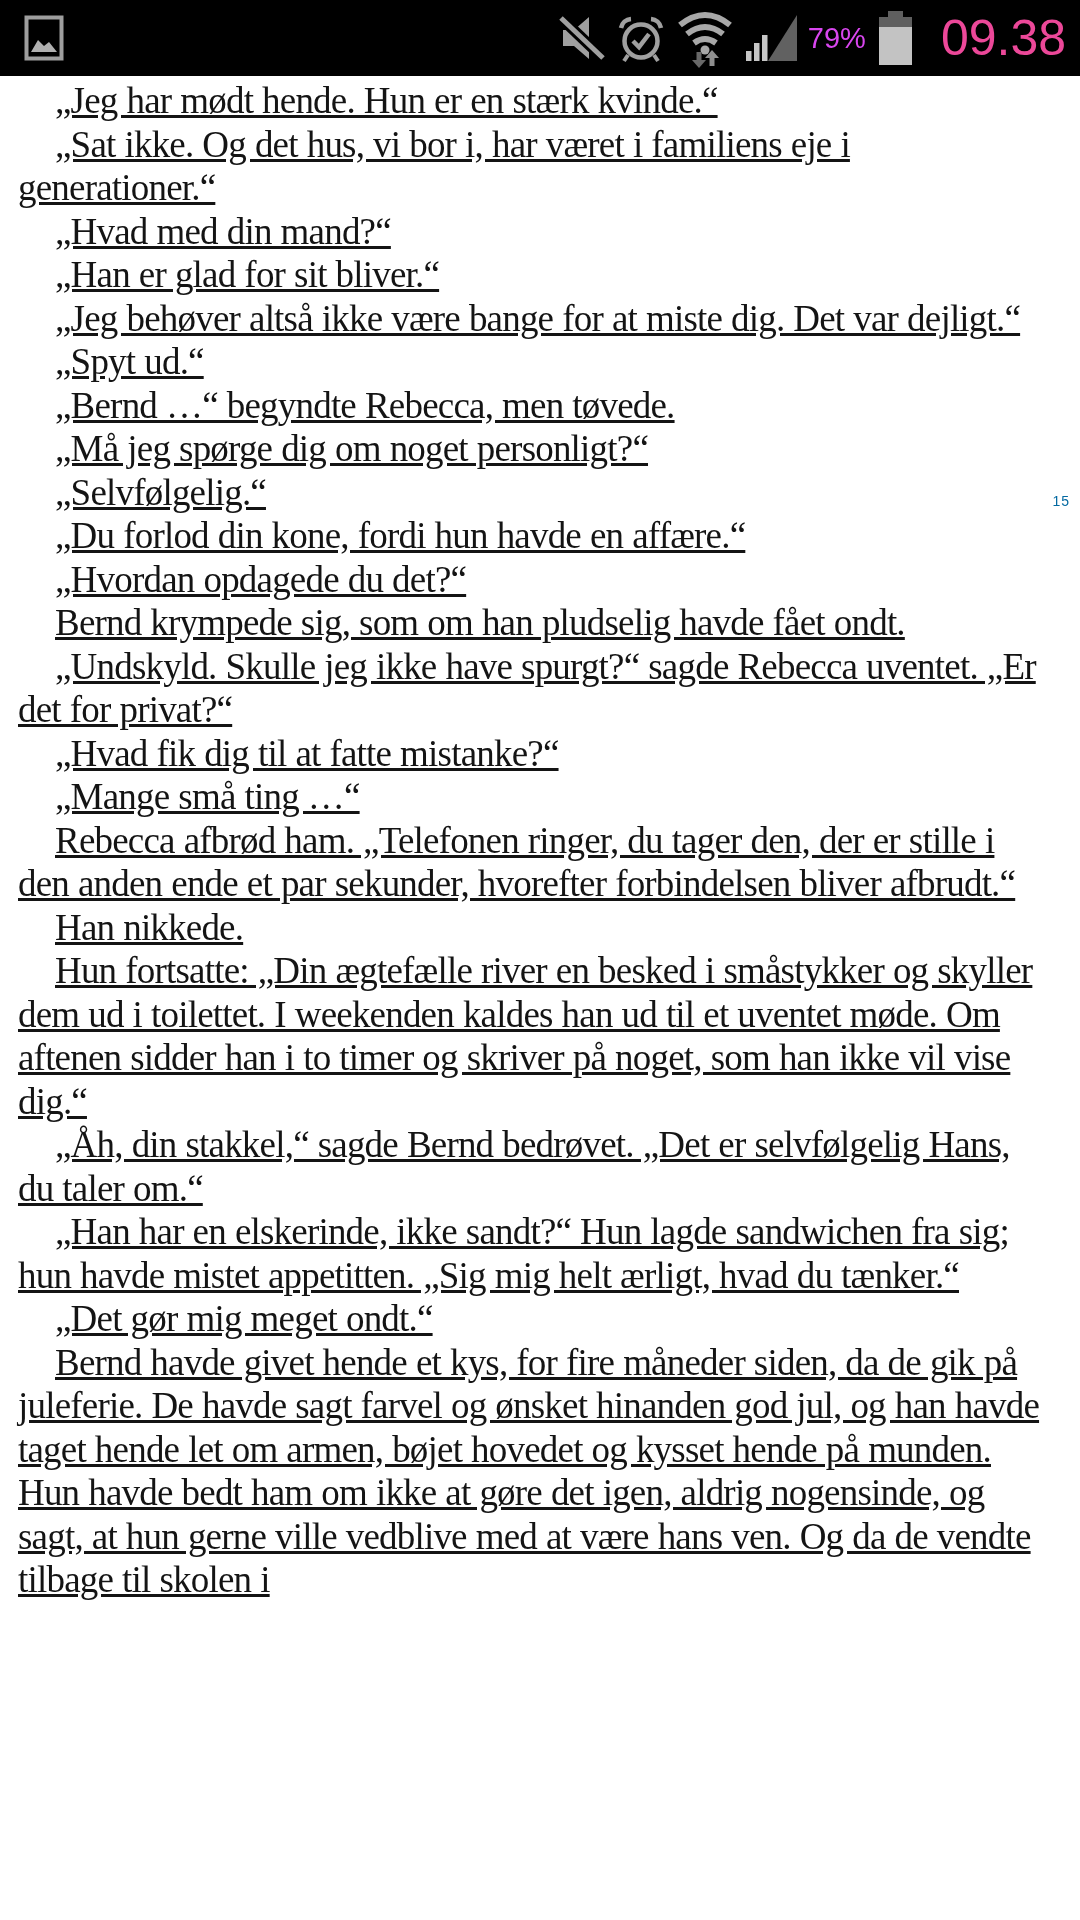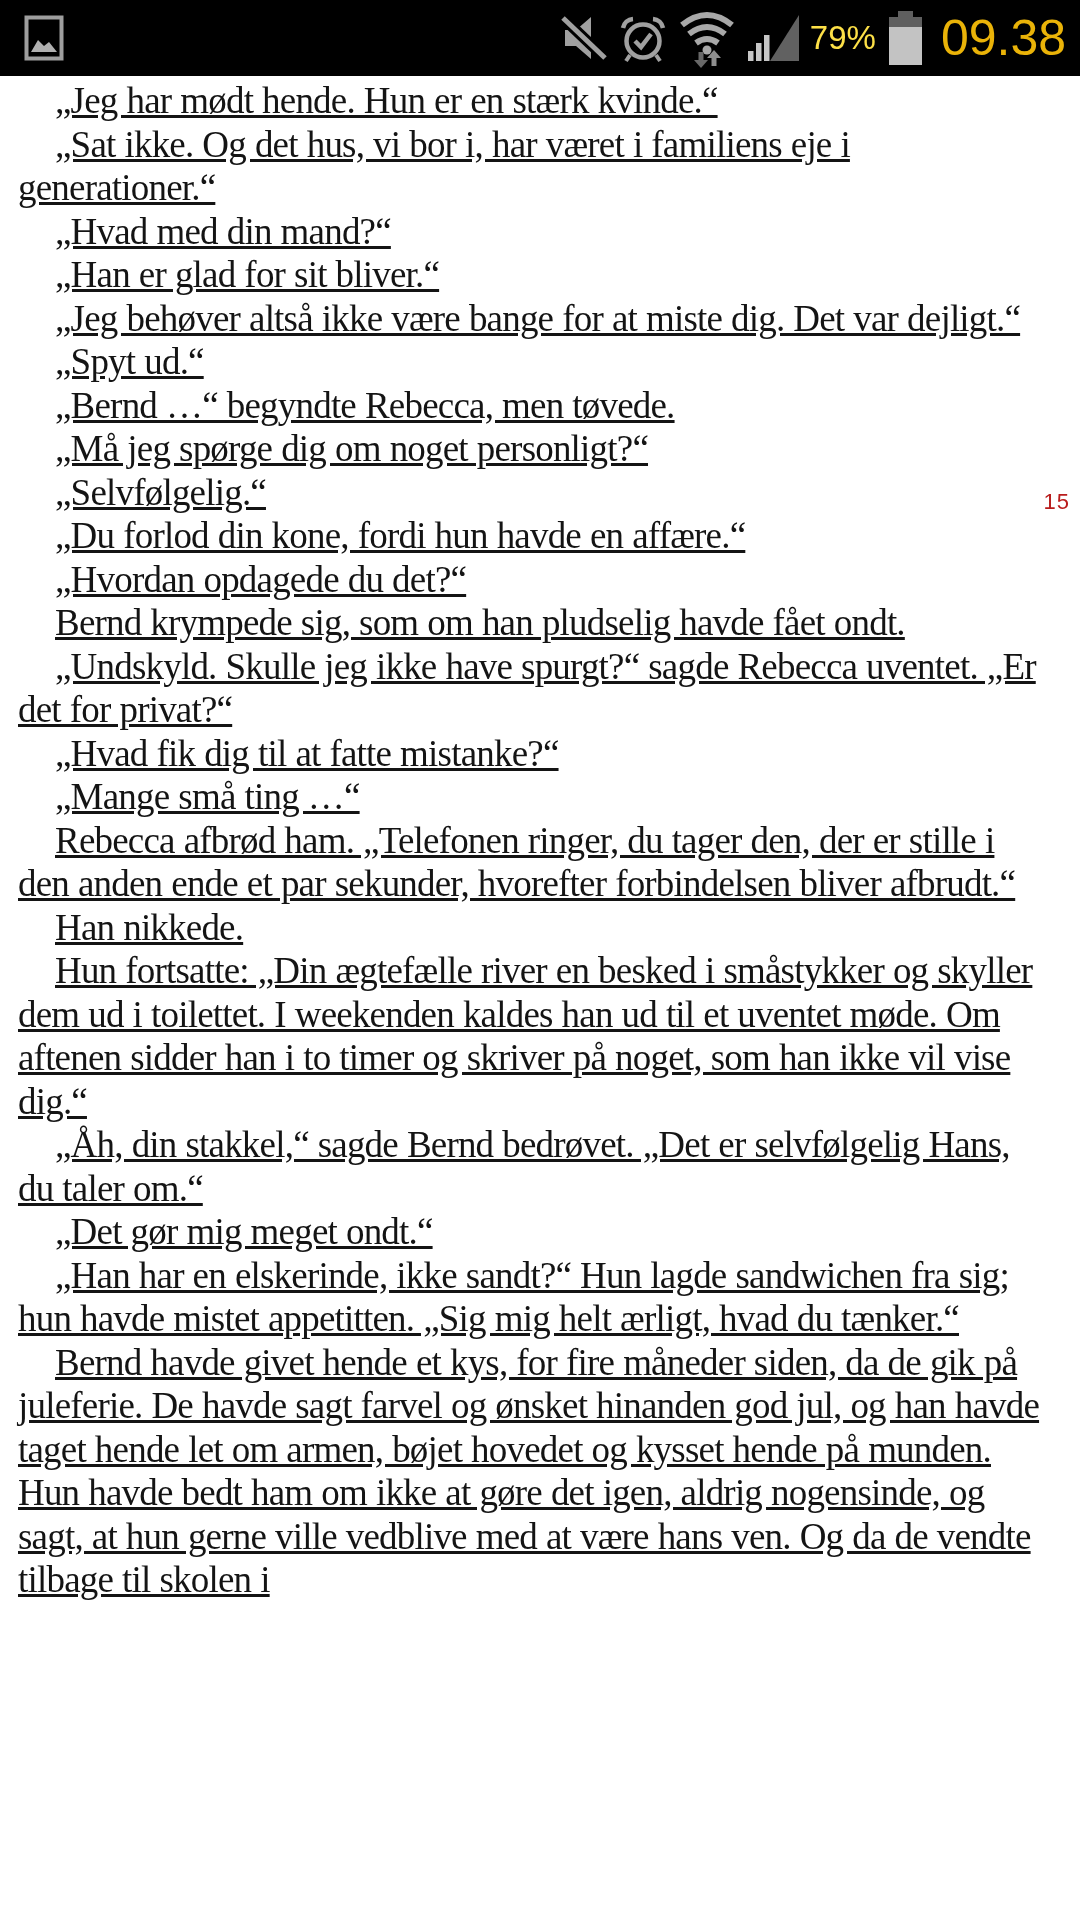--- a/index.html
+++ b/index.html
@@ -19,28 +19,28 @@
     display: flex;
     align-items: center;
     padding: 0 14px 0 24px;
     color: #a2a2a2;
     font-family: "Liberation Sans", sans-serif;
   }
   .statusbar .spacer { flex: 1; }
   .sb-right { display: flex; align-items: center; gap: 11px; }
   .sb-icon { display: block; }
   .battery-pct {
-    font-size: 33px;
-    color: #fde047;
+    font-size: 29px;
+    color: #d946ef;
     letter-spacing: 0;
   }
   .clock {
     font-size: 50px;
-    color: #eab308;
-    margin-left: 6px;
+    color: #ec4899;
+    margin-left: 16px;
     letter-spacing: 0;
   }
 
   
   .reading-area {
     position: relative;
     padding: 3px 32px 0 18px;
     font-size: 37px;
     line-height: 43.5px;
     letter-spacing: -0.8px;
@@ -51,23 +51,23 @@
     text-indent: 37px;
     text-align: left;
     word-spacing: 0.5px;
     text-decoration: underline;
   }
   .page-marker {
     position: absolute;
     top: 404px;
     right: 10px;
     font-family: "Liberation Sans", sans-serif;
-    font-size: 22px;
+    font-size: 14px;
     letter-spacing: 1px;
-    color: #b91c1c;
+    color: #0369a1;
     text-indent: 0;
   }
 </style>
 </head>
 <body>
 
 <div class="statusbar">
 
   <svg class="sb-icon" width="40" height="46" viewBox="0 0 40 46">
     <rect x="2.5" y="2.5" width="35" height="41" fill="none" stroke="#9e9e9e" stroke-width="4"></rect>
@@ -138,16 +138,16 @@
   <p>„Du forlod din kone, fordi hun havde en affære.“</p>
   <p>„Hvordan opdagede du det?“</p>
   <p>Bernd krympede sig, som om han pludselig havde fået ondt.</p>
   <p>„Undskyld. Skulle jeg ikke have spurgt?“ sagde Rebecca uventet. „Er det for privat?“</p>
   <p>„Hvad fik dig til at fatte mistanke?“</p>
   <p>„Mange små ting …“</p>
   <p>Rebecca afbrød ham. „Telefonen ringer, du tager den, der er stille i den anden ende et par sekunder, hvorefter forbindelsen bliver afbrudt.“</p>
   <p>Han nikkede.</p>
   <p>Hun fortsatte: „Din ægtefælle river en besked i småstykker og skyller dem ud i toilettet. I weekenden kaldes han ud til et uventet møde. Om aftenen sidder han i to timer og skriver på noget, som han ikke vil vise dig.“</p>
   <p>„Åh, din stakkel,“ sagde Bernd bedrøvet. „Det er selvfølgelig Hans, du taler om.“</p>
+  <p>„Han har en elskerinde, ikke sandt?“ Hun lagde sandwichen fra sig; hun havde mistet appetitten. „Sig mig helt ærligt, hvad du tænker.“</p>
   <p>„Det gør mig meget ondt.“</p>
-  <p>„Han har en elskerinde, ikke sandt?“ Hun lagde sandwichen fra sig; hun havde mistet appetitten. „Sig mig helt ærligt, hvad du tænker.“</p>
   <p>Bernd havde givet hende et kys, for fire måneder siden, da de gik på juleferie. De havde sagt farvel og ønsket hinanden god jul, og han havde taget hende let om armen, bøjet hovedet og kysset hende på munden. Hun havde bedt ham om ikke at gøre det igen, aldrig nogensinde, og sagt, at hun gerne ville vedblive med at være hans ven. Og da de vendte tilbage til skolen i</p>
 </div>
 
 </body></html>

